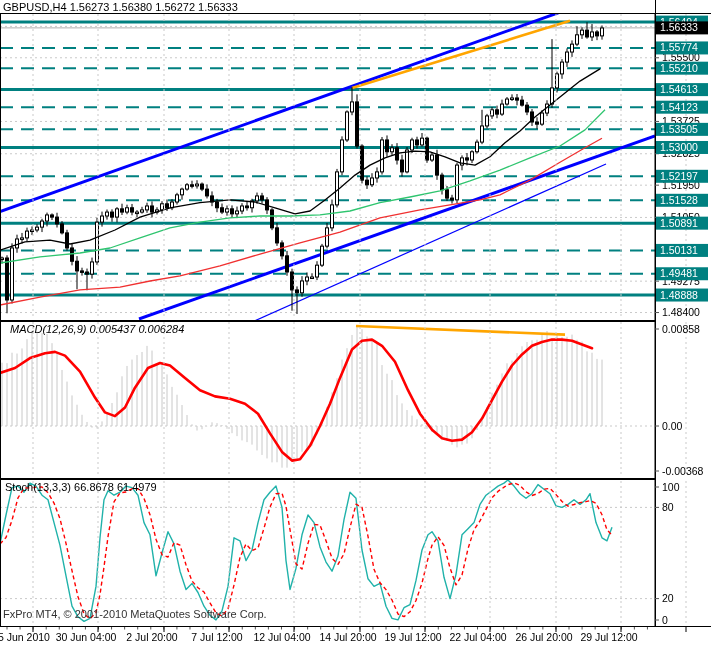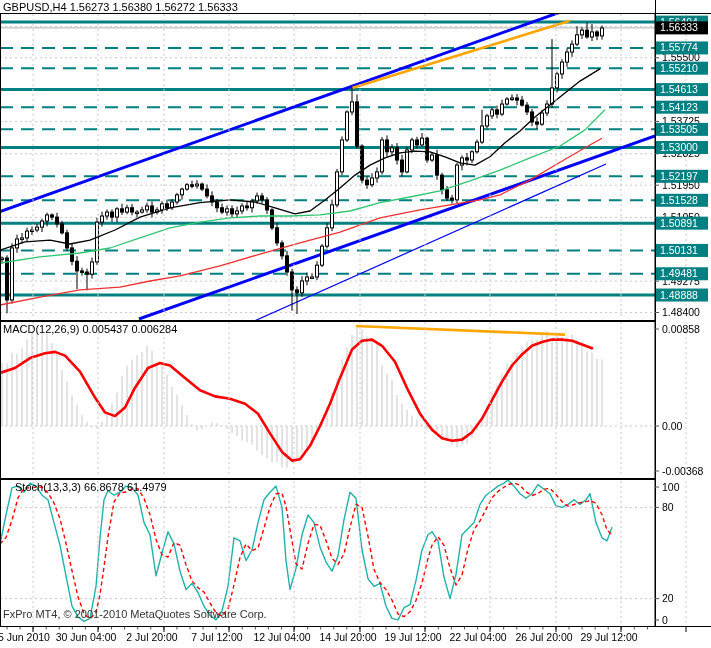--- a/index.html
+++ b/index.html
@@ -1,21 +1,21 @@
 <!DOCTYPE html>
 <html><head>
 <meta charset="utf-8">
 <style>
   html,body{margin:0;padding:0;background:#fff;}
   #chart-root{position:relative;width:711px;height:648px;background:#fff;overflow:hidden;
     font-family:"Liberation Sans",sans-serif;}
   .txt{position:absolute;color:#000;font-size:11px;white-space:nowrap;}
   #main-title{left:3px;top:1px;font-weight:400;}
-  #macd-title{left:3px;top:323px;}
-  #stoch-title{left:15px;top:481px;}
+  #macd-title{left:10px;top:323px;font-style:italic;}
+  #stoch-title{left:5px;top:481px;}
   #copyright{left:3px;top:608px;color:#333;}
   svg text{font-family:"Liberation Sans",sans-serif;}
 </style>
 </head>
 <body>
 
 <div id="chart-root">
   <svg id="plot" width="711" height="648" viewBox="0 0 711 648" xmlns="http://www.w3.org/2000/svg">
       <defs>
         <clipPath id="clipMain">

